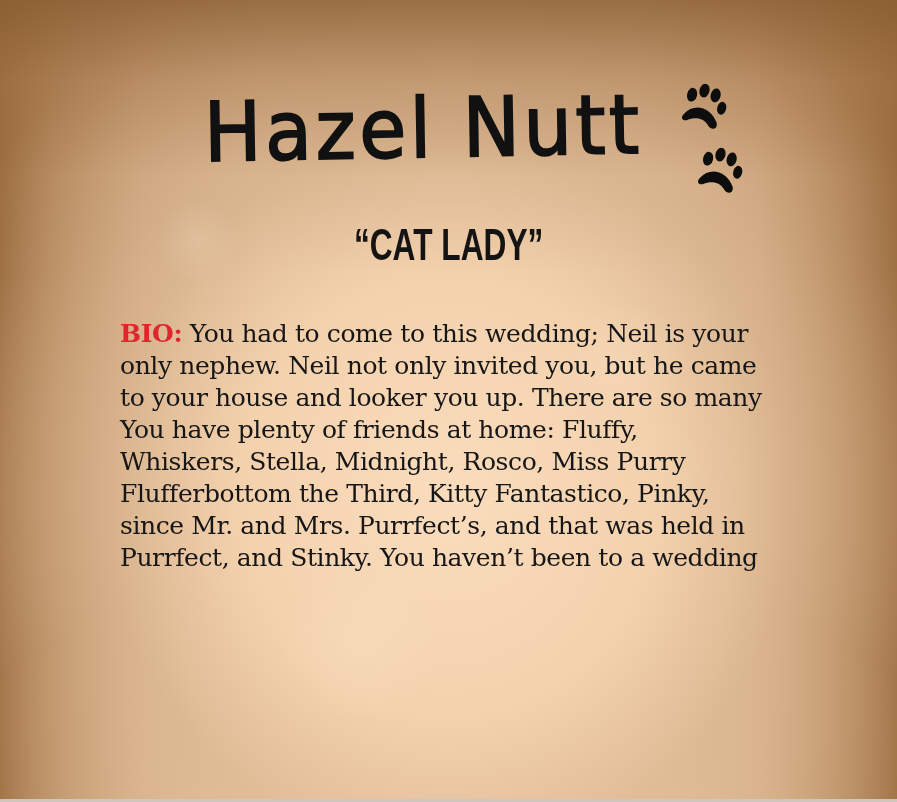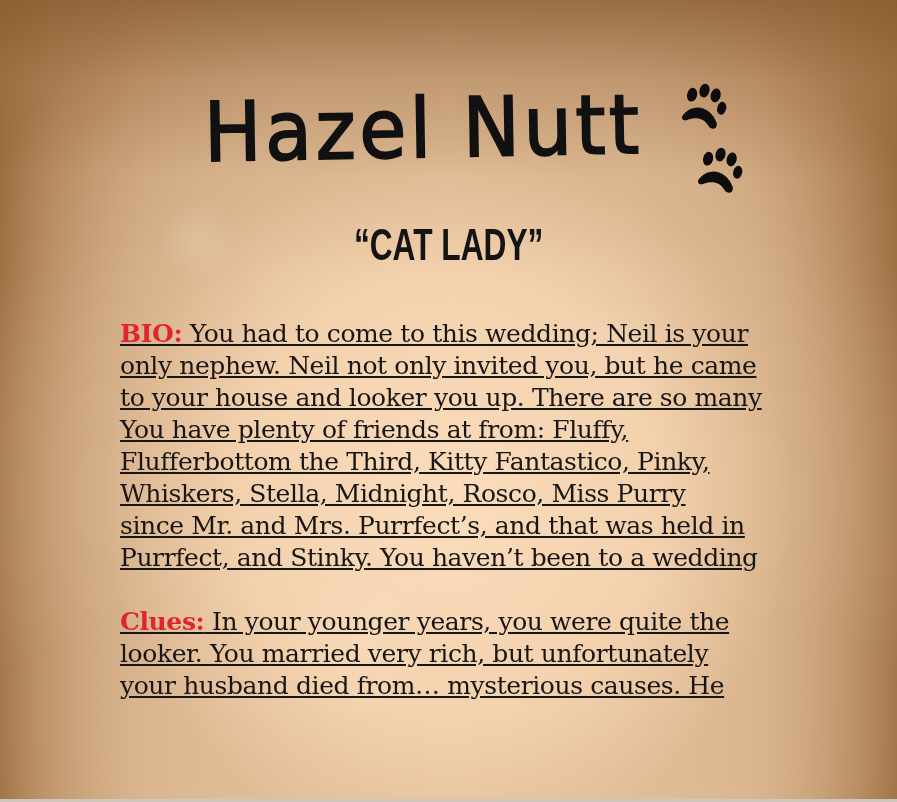--- a/index.html
+++ b/index.html
@@ -89,21 +89,21 @@
       position: absolute;
       left: 120px;
       top: 318px;
       width: 672px;
       font-family: "DejaVu Serif", serif;
       font-size: 25px;
       line-height: 32px;
       color: #161616;
       letter-spacing: -0.4px;
     }
-    .para { margin: 0 0 32px 0; text-decoration: underline; }
+    .para { margin: 0 0 32px 0; }
     .line { display: block; white-space: nowrap; }
     .label {
       color: #e0252c;
       font-weight: bold;
     }
   </style>
 </head>
 <body>
 
 <div class="parchment"></div>
@@ -133,28 +133,23 @@
     </div>
   </div>
 
   <div class="subtitle">“CAT LADY”</div>
 
   <div class="body-text">
     <div class="para">
       <span class="line"><span class="label">BIO:</span><span> You had to come to this wedding; Neil is your</span></span>
       <span class="line">only nephew. Neil not only invited you, but he came</span>
       <span class="line">to your house and looker you up. There are so many</span>
-      <span class="line">You have plenty of friends at from: Fluffy,</span>
+      <span class="line">You have plenty of friends at home: Fluffy,</span>
+      <span class="line">Whiskers, Stella, Midnight, Rosco, Miss Purry</span>
       <span class="line">Flufferbottom the Third, Kitty Fantastico, Pinky,</span>
-      <span class="line">Whiskers, Stella, Midnight, Rosco, Miss Purry</span>
       <span class="line">since Mr. and Mrs. Purrfect’s, and that was held in</span>
       <span class="line">Purrfect, and Stinky. You haven’t been to a wedding</span>
-    </div>
-    <div class="para">
-      <span class="line"><span class="label">Clues:</span><span> In your younger years, you were quite the</span></span>
-      <span class="line">looker. You married very rich, but unfortunately</span>
-      <span class="line">your husband died from… mysterious causes. He</span>
     </div>
   </div>
 
 </div>
 
 <div class="bottom-strip"></div>
 
 </body></html>

